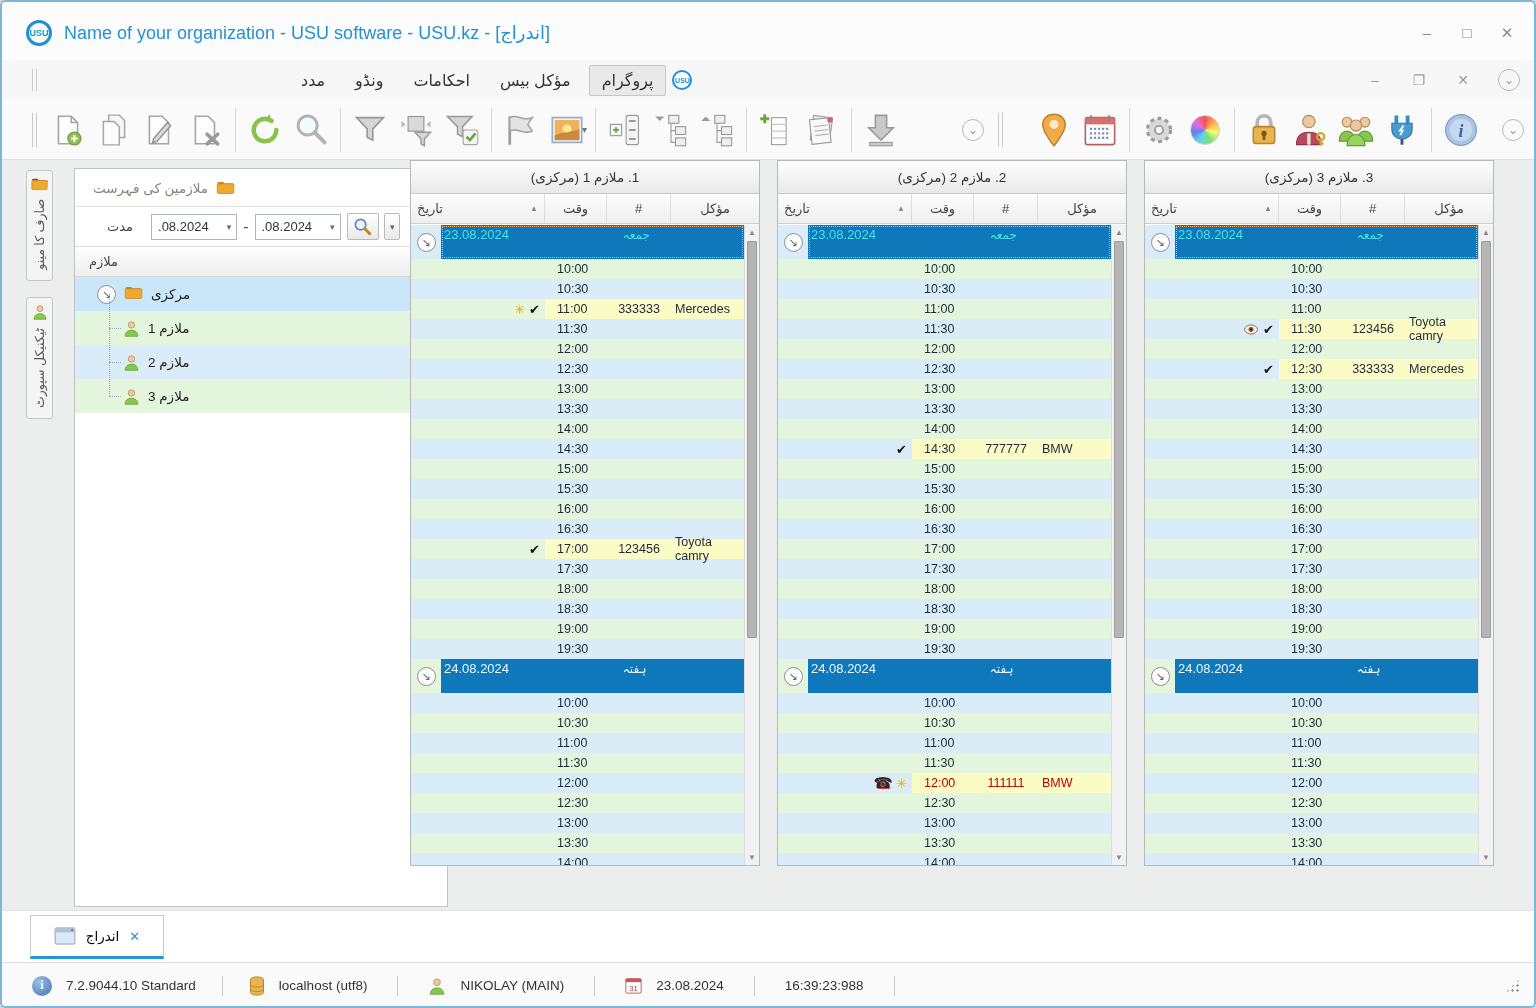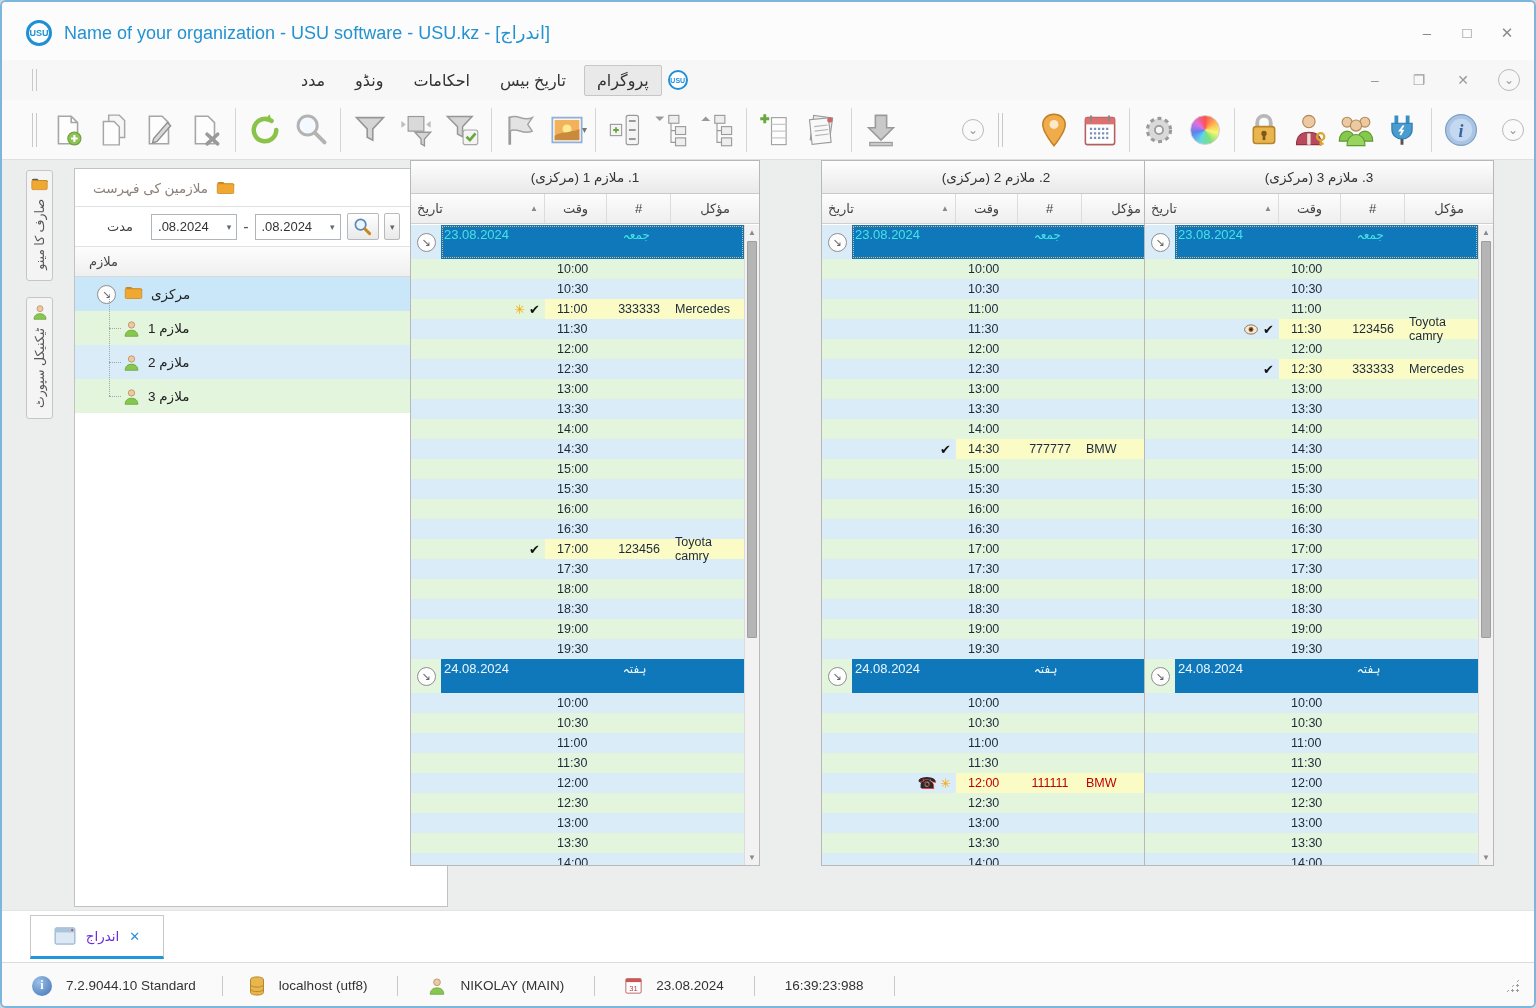--- a/index.html
+++ b/index.html
@@ -98,21 +98,21 @@
   .dband.sel .bdate, .dband.sel .bday { color:#46e3e3; }
   .bday { position:absolute; left:60%; top:3px; font-size:12px; color:#eef6fc; }
   .vscroll { position:absolute; top:64px; right:0; bottom:0; width:15px; background:#f2f2f2; border-left:1px solid #dcdcdc; }
   .vs-up, .vs-down { position:absolute; left:0; right:0; height:15px; display:flex; align-items:center; justify-content:center; font-size:8px; color:#8a8a8a; }
   .vs-up { top:0; } .vs-down { bottom:0; }
   .vs-thumb { position:absolute; left:2px; right:2px; top:16px; height:62%; background:#b5b5b5; border:1px solid #9e9e9e; border-radius:1px; }
 
   
   .tabbar { position:absolute; left:0; top:908px; right:0; height:52px; background:#ffffff; border-top:1px solid #e4e4e4; }
   .doc-tab { position:absolute; left:28px; top:4px; width:134px; height:44px; background:#fff; border:1px solid #c8c8c8; border-bottom:3px solid #2196d8; display:flex; align-items:center; justify-content:center; gap:10px; }
-  .doc-tab-label { color:#6d28d9; font-size:13.5px; }
+  .doc-tab-label { color:#000000; font-size:13.5px; }
   .doc-tab-close { color:#2b8fd6; font-weight:bold; font-size:13px; }
 
   
   .statusbar { position:absolute; left:0; top:960px; right:0; height:46px; background:#fafafa; border-top:1px solid #dcdcdc; display:flex; align-items:center; font-size:13.5px; color:#333; }
   .sb-item { display:flex; align-items:center; gap:14px; }
   .sb-sep { width:1px; height:20px; background:#c9c9c9; }
   .sb-grip { margin-left:auto; margin-right:14px; width:14px; height:14px;
     background-image:radial-gradient(#9a9a9a 1.2px, transparent 1.3px);
     background-size:5px 5px; background-position:bottom right; clip-path:polygon(100% 0,100% 100%,0 100%); }
   .info-circ { width:20px; height:20px; border-radius:50%; background:radial-gradient(circle at 35% 30%, #9cc0e8, #3f72b4); color:#fff; font-size:12px; font-weight:bold; display:flex; align-items:center; justify-content:center; font-family:"Liberation Serif",serif; }
@@ -131,21 +131,21 @@
       <div class="win-btn">✕</div>
     </div>
   </div>
 
   <div class="menubar">
     <div class="menu-grip"></div>
     <div class="menu-items">
         <div class="menu-item" dir="rtl">مدد</div>
         <div class="menu-item" dir="rtl">ونڈو</div>
         <div class="menu-item" dir="rtl">احکامات</div>
-        <div class="menu-item" dir="rtl">تاریخ بیس</div>
+        <div class="menu-item" dir="rtl">مؤکل بیس</div>
         <div class="menu-item active" dir="rtl">پروگرام</div>
       </div>
     <div class="usu-logo">USU</div>
     <div class="mdi-controls">
       <div class="win-btn">–</div>
       <div class="win-btn">❐</div>
       <div class="win-btn">✕</div>
       <div class="circ-btn">⌄</div>
     </div>
   </div>
@@ -664,21 +664,21 @@
               <div class="cn"></div>
               <div class="cc"></div>
             </div>
           </div>
           <div class="vscroll">
             <div class="vs-up">▲</div>
             <div class="vs-thumb"></div>
             <div class="vs-down">▼</div>
           </div>
         </div>
-        <div class="cal-panel" style="left: 367px; margin-left: 44px;">
+        <div class="cal-panel" style="left: 367px;">
           <div class="cal-title" dir="rtl">2. ملازم 2 (مرکزی)</div>
           <div class="cal-head">
             <div class="ch ch-date">
               <span dir="rtl">تاریخ</span>
               <span class="sort">▲</span>
             </div>
             <div class="ch ch-time" dir="rtl">وقت</div>
             <div class="ch ch-num">#</div>
             <div class="ch ch-client" dir="rtl">مؤکل</div>
           </div>

